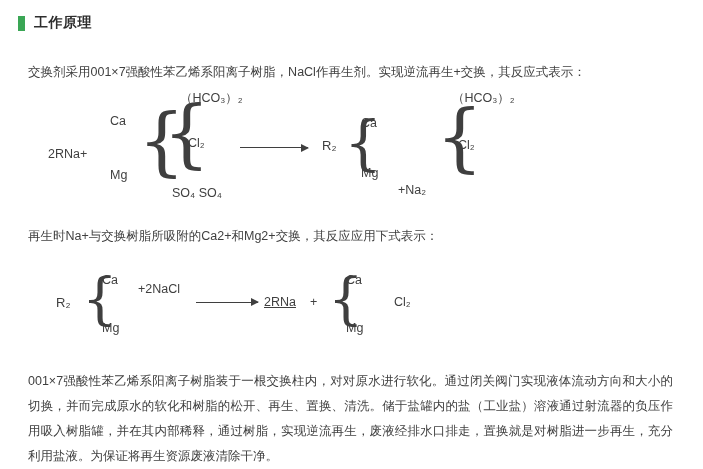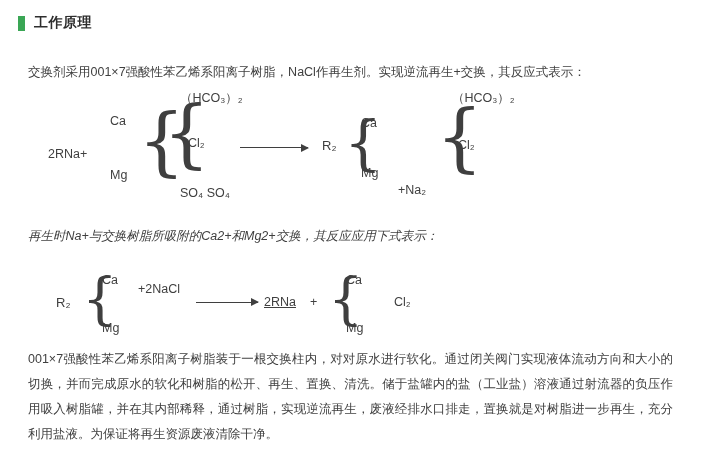--- a/index.html
+++ b/index.html
@@ -41,22 +41,22 @@
   }
   
   .para {
     font-size: 12.5px;
     line-height: 1.95;
     color: #3f3f3f;
     margin-left: 28px;
     margin-right: 30px;
   }
   .p1 { margin-top: 28px; }
-  .p2 { margin-top: 6px; font-style: italic; }
-  .p3 { text-align: justify; line-height: 2.0; }
+  .p2 { margin-top: 6px; }
+  .p3 { margin-top: 22px; text-align: justify; line-height: 2.0; }
 
   
   .eq {
     position: relative;
     margin-left: 28px;
     font-size: 12.5px;
     color: #3f3f3f;
   }
   .eq1 { height: 128px; margin-top: 6px; }
   .eq2 { height: 88px;  margin-top: 10px; }
@@ -109,21 +109,21 @@
 
     <span class="abs" style="left:82px; top:24px;">Ca</span>
     <span class="abs" style="left:82px; top:78px;">Mg</span>
 
     <span class="abs brace brace-lg" style="left:110px; top:14px;">{</span>
 
     <span class="abs brace brace-lg" style="left:135px; top:6px;">{</span>
 
     <span class="abs" style="left:152px; top:0px;">（HCO₃）₂</span>
     <span class="abs" style="left:160px; top:46px;">Cl₂</span>
-    <span class="abs" style="left:152px; top:96px;">SO₄  SO₄</span>
+    <span class="abs" style="left:144px; top:96px;">SO₄  SO₄</span>
 
     <span class="arrow" style="left:212px; top:57px; width:68px;"></span>
 
     <span class="abs" style="left:294px; top:48px; font-size:13px;">R₂</span>
 
     <span class="abs brace brace-md" style="left:316px; top:22px;">{</span>
     <span class="abs" style="left:333px; top:26px;">Ca</span>
     <span class="abs" style="left:333px; top:76px;">Mg</span>
 
     <span class="abs" style="left:370px; top:48px;margin-top:45px;">+Na₂</span>

